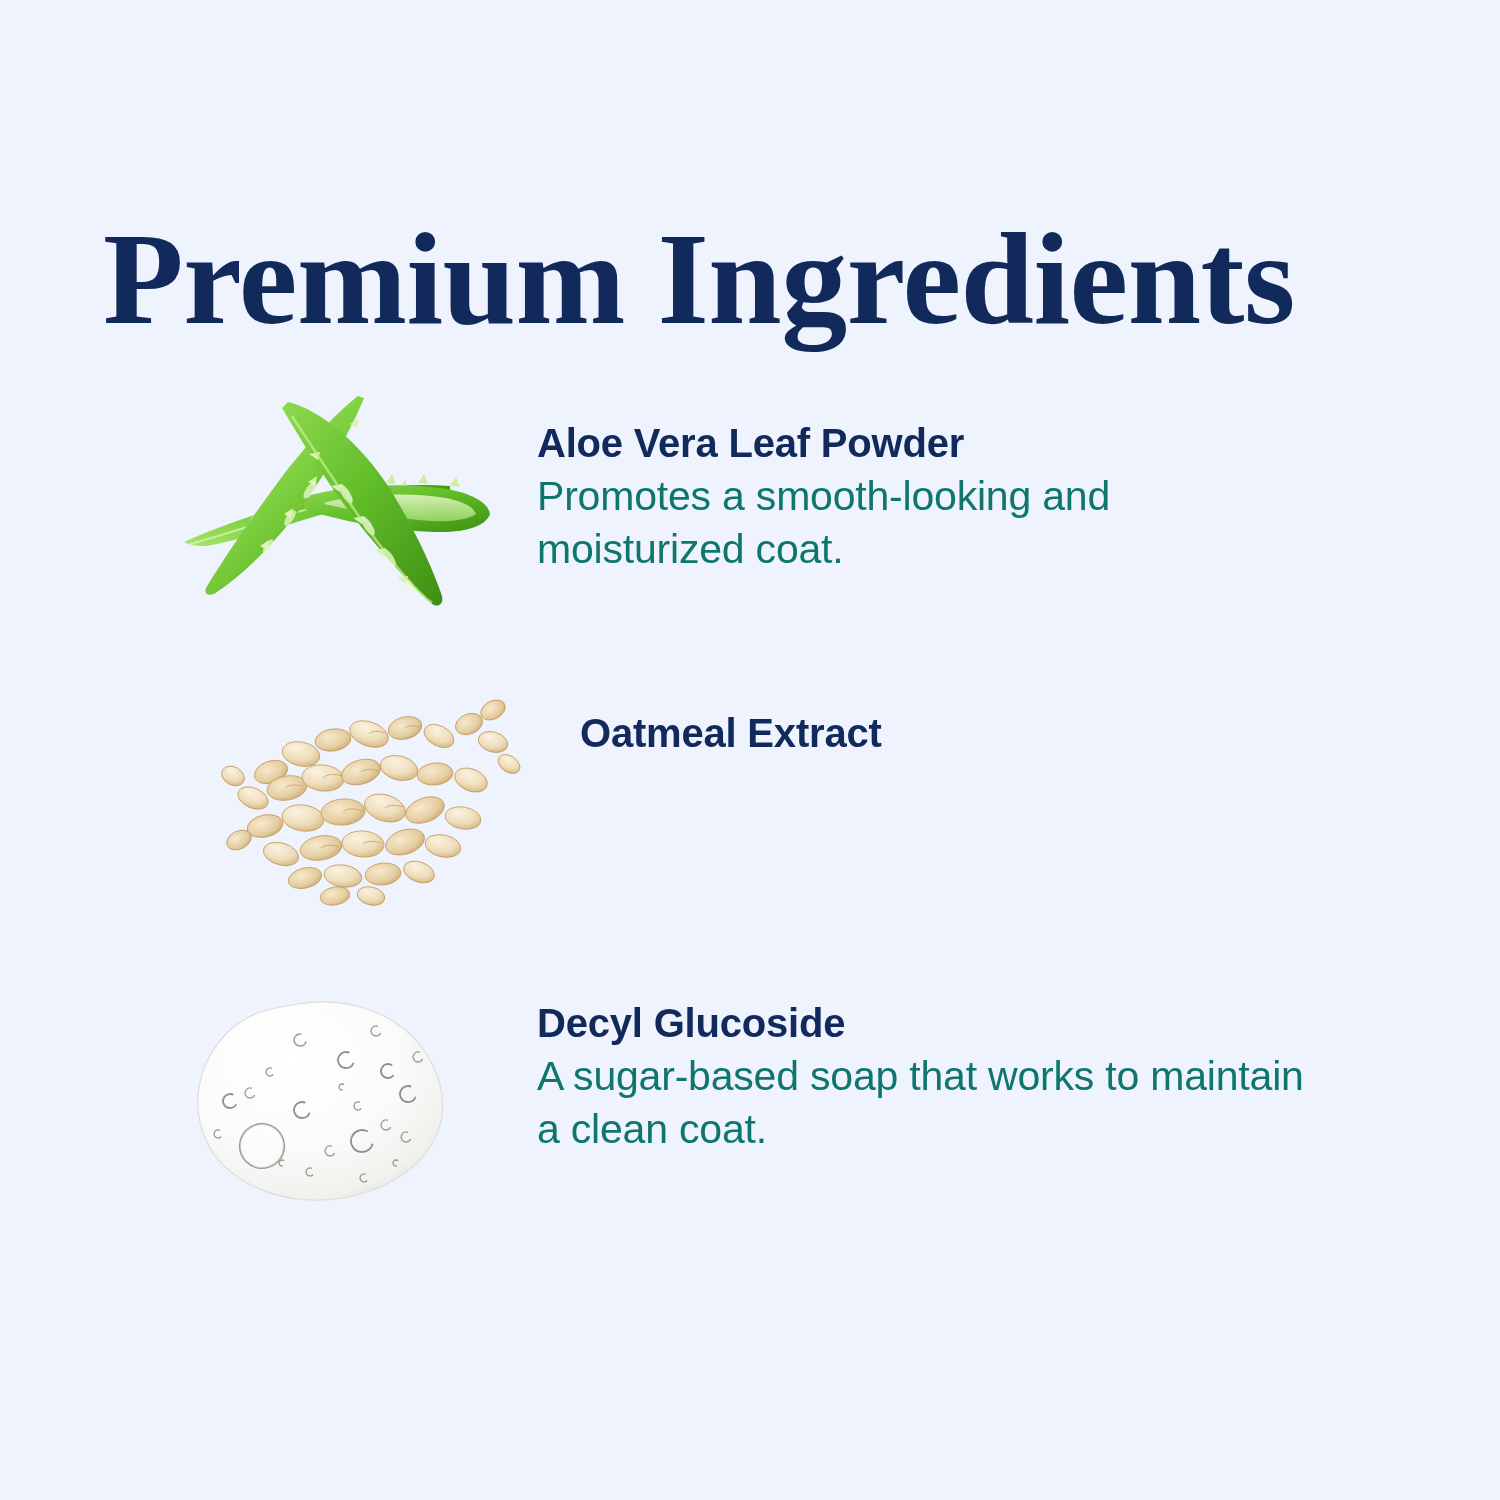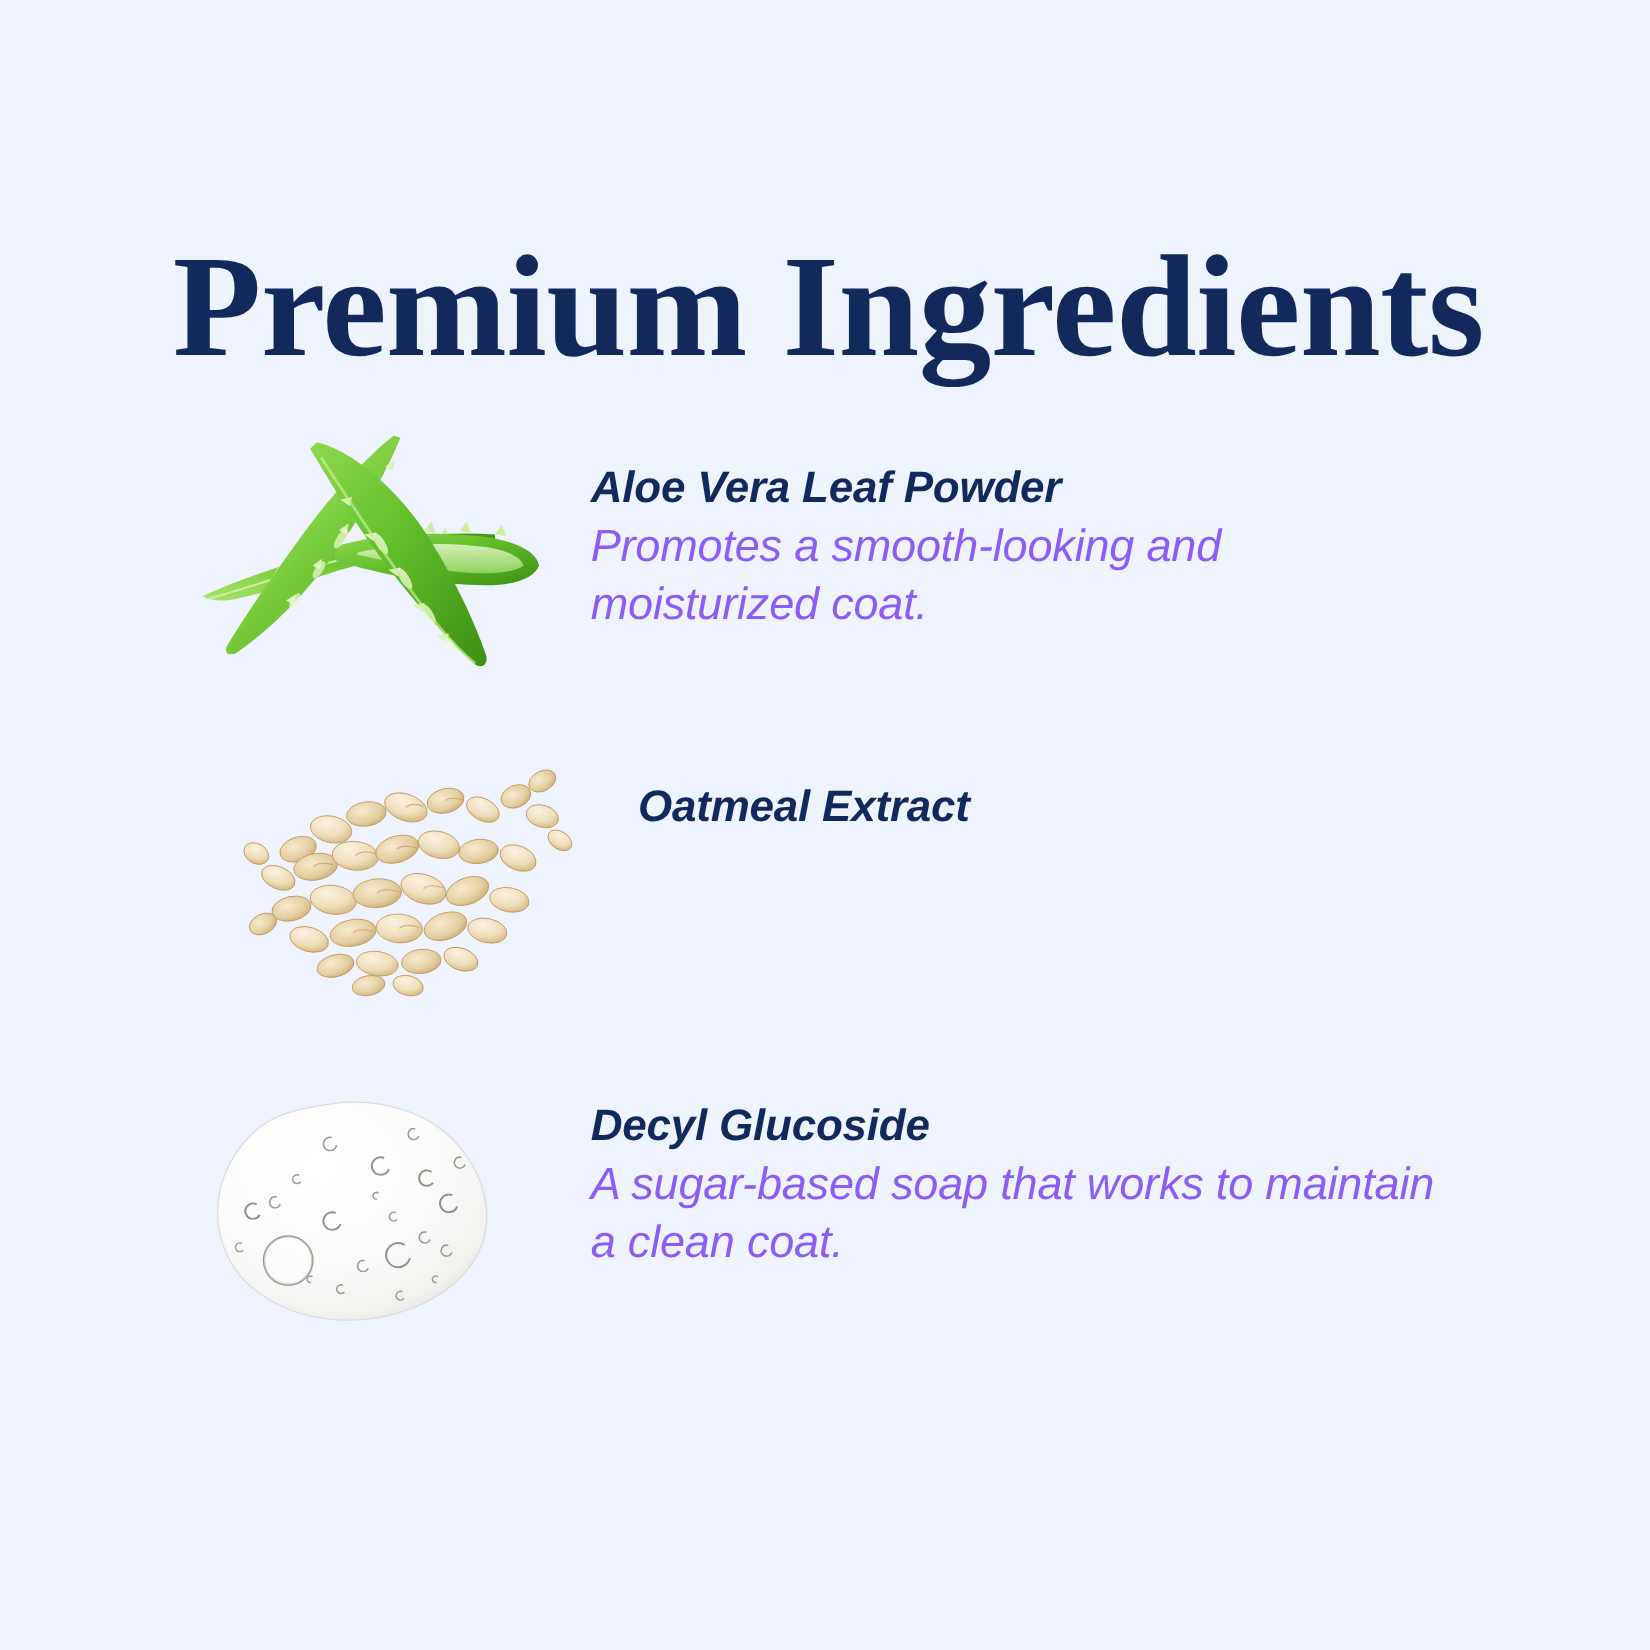--- a/index.html
+++ b/index.html
@@ -28,31 +28,29 @@
     top: 126px;
     width: 1300px;
     height: 130px;
     font-family: "Liberation Serif", "DejaVu Serif", serif;
     font-weight: 700;
     font-size: 132px;
     line-height: 130px;
     letter-spacing: -0.5px;
     color: #12295c;
     white-space: nowrap;
-    text-align: center;
   }
 
   
   .rows {
     position: absolute;
     left: 0;
     top: 0;
     width: 1500px;
     height: 1500px;
-    font-style: italic;
   }
   .ing-row {
     position: absolute;
     left: 0;
     width: 1500px;
     height: 290px;
   }
   .row-1 { top: 390px; }
   .row-2 { top: 680px; margin-left: 43px; }
   .row-3 { top: 970px; padding-left: 36px; }
@@ -77,21 +75,21 @@
     line-height: 50px;
     color: #12295c;
     margin: 0 0 2px 0;
     letter-spacing: -0.2px;
   }
   .ing-desc {
     font-family: "Liberation Sans", sans-serif;
     font-weight: 400;
     font-size: 41px;
     line-height: 53px;
-    color: #8b5cf6;
+    color: #0f766e;
     margin: 0;
     letter-spacing: -0.2px;
   }
 
   .figure-svg { display: block; width: 100%; height: 100%; overflow: visible; }
 </style>
 </head>
 <body>
 
 <div class="page">

